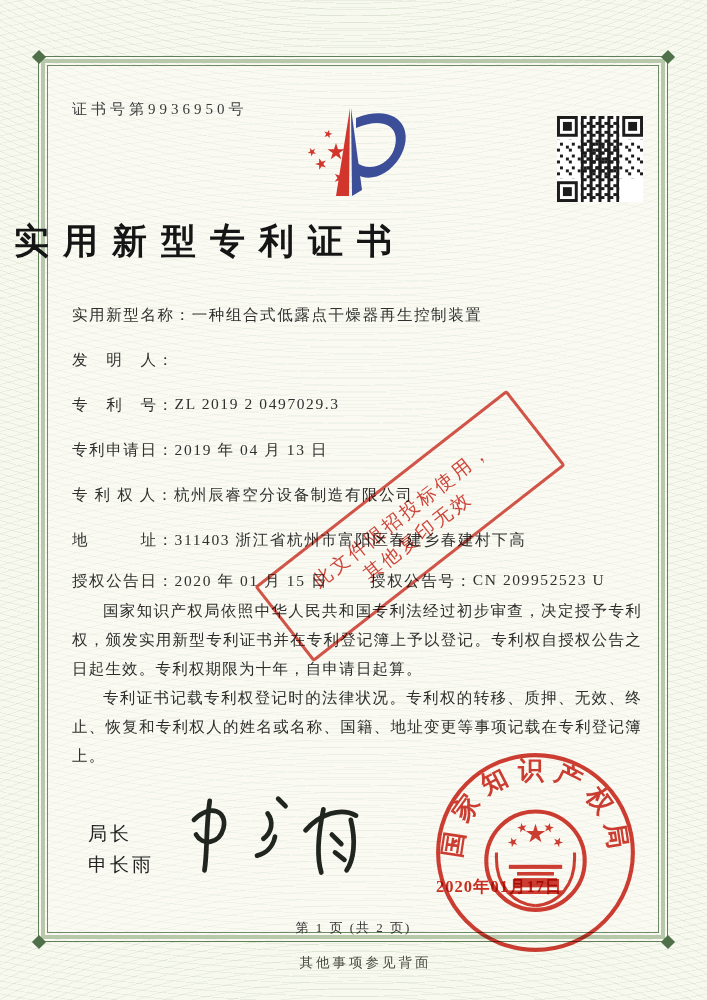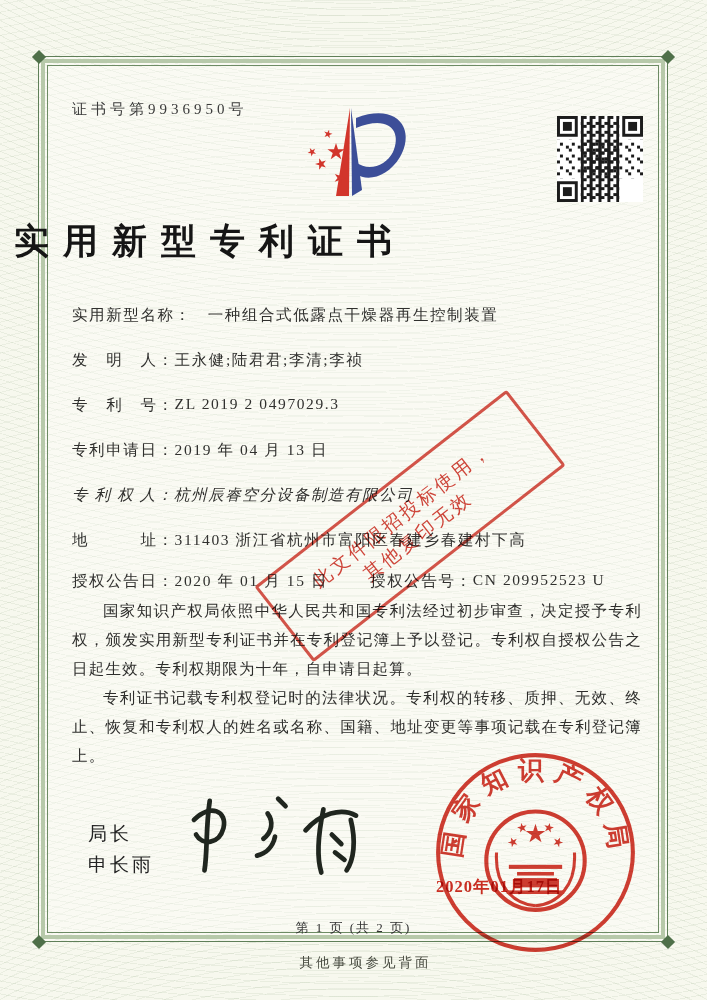--- a/index.html
+++ b/index.html
@@ -25,22 +25,22 @@
   .cert-no { position:absolute; left:72px; top:100px; font-size:15px; letter-spacing:4px; color:#3b3b3b; }
 
   .logo { position:absolute; left:290px; top:102px; }
   .qr   { position:absolute; left:557px; top:116px; }
 
   .title { position:absolute; left:0; top:218px; width:707px; text-align:left;
            font-size:35px; font-weight:bold; color:#151515; letter-spacing:14px; text-indent:14px; }
 
   .field { position:absolute; left:72px; display:flex; white-space:nowrap;
            font-size:15.5px; color:#30302e; letter-spacing:1.6px; }
-  .f0 { top:305px;gap:16px; } .f1 { top:350px; } .f2 { top:395px; } .f3 { top:440px; }
-  .f4 { top:485px;font-style:italic; } .f5 { top:530px; } .f6 { top:571px; }
+  .f0 { top:305px; } .f1 { top:350px; } .f2 { top:395px; } .f3 { top:440px; }
+  .f4 { top:485px; } .f5 { top:530px; } .f6 { top:571px; }
   .grant-no { margin-left:42px; }
 
   .paras { position:absolute; left:72px; top:596px; width:570px; }
   .paras p { text-indent:2em; font-size:15.5px; line-height:29px; letter-spacing:1.2px; color:#2e2e2c; text-align:justify; }
 
   .director { position:absolute; left:88px; top:818px; font-size:19px; letter-spacing:3px; color:#222; line-height:31px; }
 
   .sig { position:absolute; left:175px; top:786px; }
 
   
@@ -122,21 +122,20 @@
   </svg>
 
   <div class="title">实用新型专利证书</div>
 
   <div class="field f0">
     <span>实用新型名称：</span>
     <span>一种组合式低露点干燥器再生控制装置</span>
   </div>
   <div class="field f1">
     <span>发　明　人：</span>
-    <span>王永健;陆君君;李清;李祯</span>
   </div>
   <div class="field f2">
     <span>专　利　号：</span>
     <span>ZL 2019 2 0497029.3</span>
   </div>
   <div class="field f3">
     <span>专利申请日：</span>
     <span>2019 年 04 月 13 日</span>
   </div>
   <div class="field f4">

